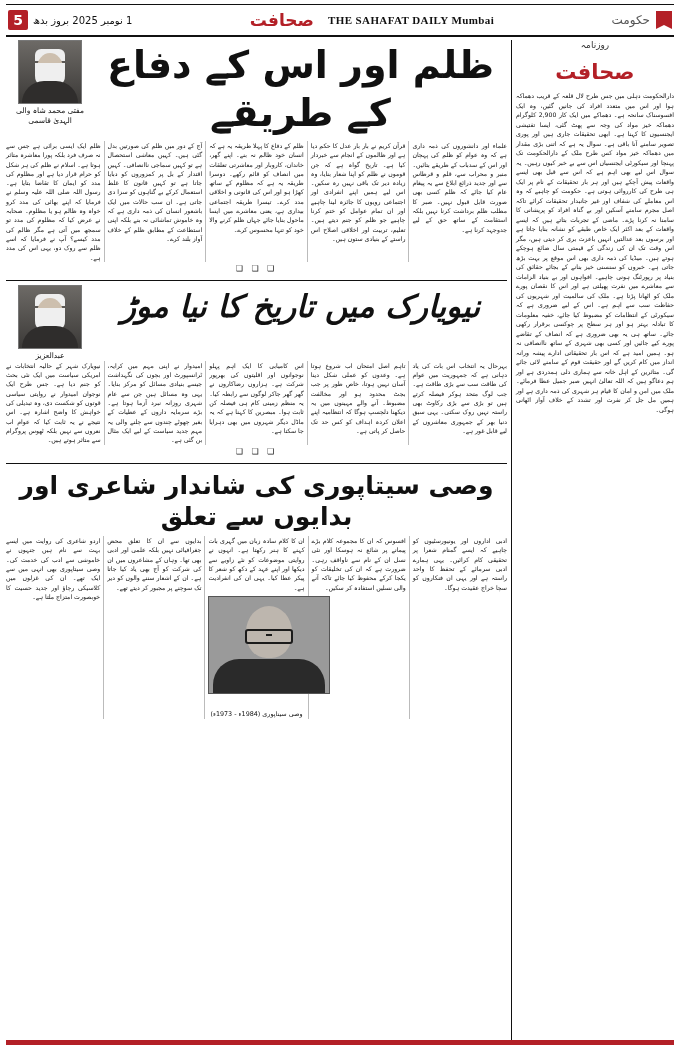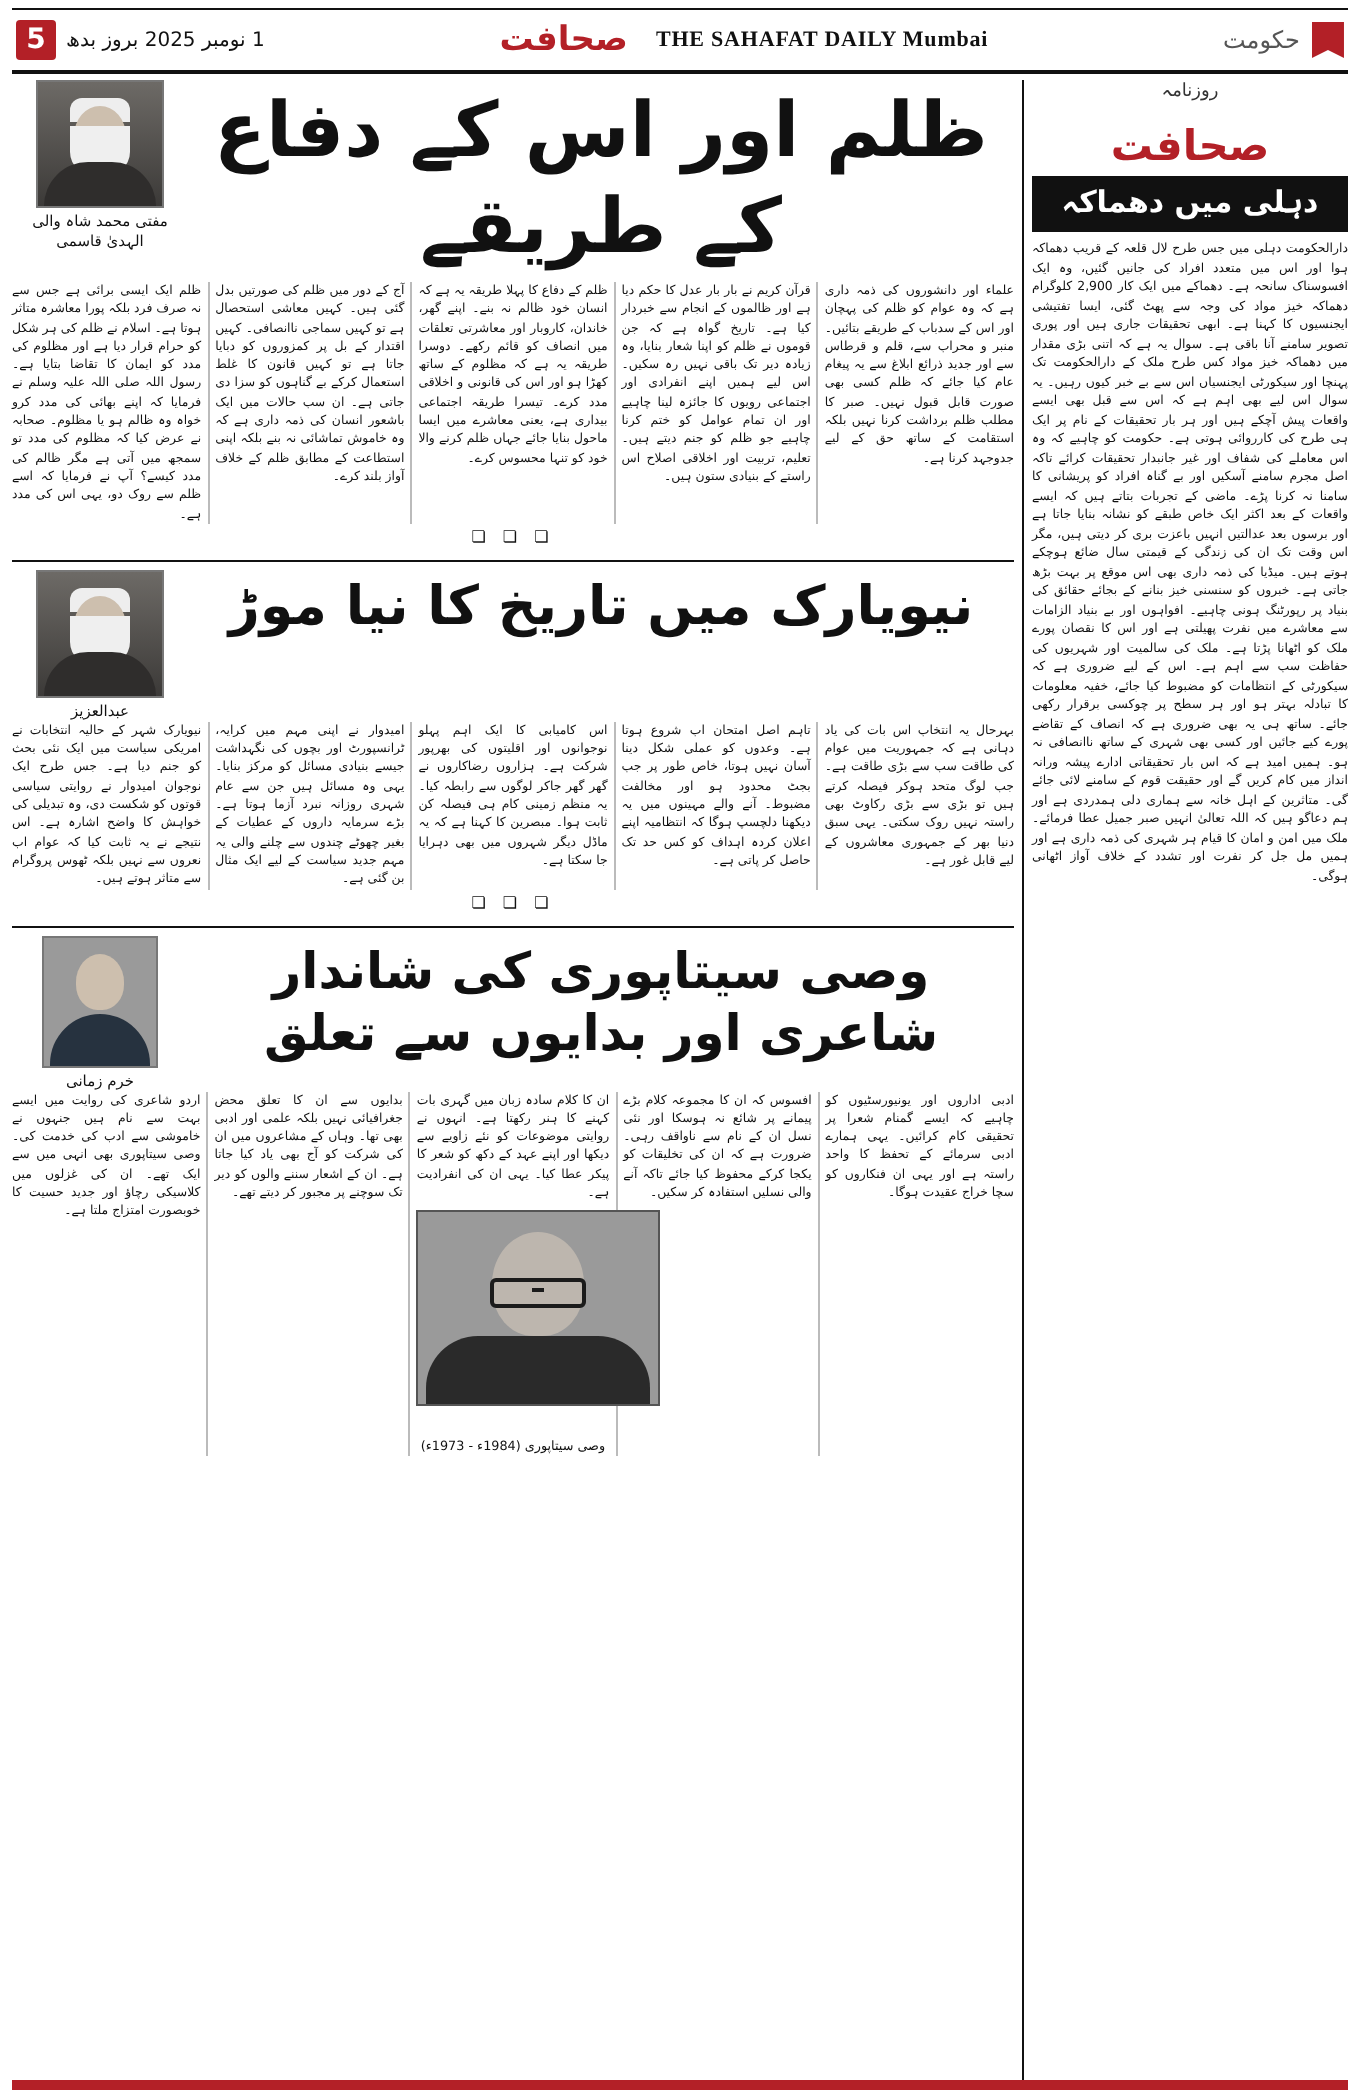--- a/index.html
+++ b/index.html
@@ -60,21 +60,21 @@
   
   .main-col{flex:1;display:flex;flex-direction:column;}
 
   
   .art{display:flex;flex-direction:column;}
   .art-headline{
     direction:rtl;text-align:center;font-size:38px;font-weight:bold;
     letter-spacing:.5px;line-height:1.25;padding:2px 0 4px 0;color:#111;
   }
   .art-headline.small{font-size:25px;}
-  .art-headline.med{font-size:27px;}
+  .art-headline.med{font-size:31px;font-style:italic;}
   .byline-box{width:88px;display:flex;flex-direction:column;align-items:center;gap:2px;}
   .photo{
     width:62px;height:62px;border:1px solid #777;background:#9a9a9a;
     position:relative;overflow:hidden;
   }
   .photo.portrait{
     background:
       radial-gradient(circle at 50% 34%, #d9cfc4 0 16%, rgba(0,0,0,0) 17%),
       linear-gradient(#6d6a66,#3c3a38);
   }
@@ -205,27 +205,20 @@
           <div class="rule-thin"></div>
           <div class="txt" style="width:19.2%">بہرحال یہ انتخاب اس بات کی یاد دہانی ہے کہ جمہوریت میں عوام کی طاقت سب سے بڑی طاقت ہے۔ جب لوگ متحد ہوکر فیصلہ کرتے ہیں تو بڑی سے بڑی رکاوٹ بھی راستہ نہیں روک سکتی۔ یہی سبق دنیا بھر کے جمہوری معاشروں کے لیے قابل غور ہے۔</div>
         </div>
         <div class="dots">❏ ❏ ❏</div>
       </div>
 
       <hr class="hr">
 
       <div class="art">
         <div style="display:flex;align-items:flex-start;">
-          <div class="byline-box">
-            <div class="photo col-portrait">
-              <div class="head"></div>
-                <div class="body"></div>
-            </div>
-            <div class="byline-name urdu">خرم زمانی</div>
-          </div>
           <div style="flex:1;">
             <div class="art-headline small">وصی سیتاپوری کی شاندار شاعری اور بدایوں سے تعلق</div>
           </div>
         </div>
         <div class="cols">
           <div class="txt" style="width:19.2%">اردو شاعری کی روایت میں ایسے بہت سے نام ہیں جنہوں نے خاموشی سے ادب کی خدمت کی۔ وصی سیتاپوری بھی انہی میں سے ایک تھے۔ ان کی غزلوں میں کلاسیکی رچاؤ اور جدید حسیت کا خوبصورت امتزاج ملتا ہے۔</div>
           <div class="rule-thin"></div>
           <div class="txt" style="width:19.2%">بدایوں سے ان کا تعلق محض جغرافیائی نہیں بلکہ علمی اور ادبی بھی تھا۔ وہاں کے مشاعروں میں ان کی شرکت کو آج بھی یاد کیا جاتا ہے۔ ان کے اشعار سننے والوں کو دیر تک سوچنے پر مجبور کر دیتے تھے۔</div>
           <div class="rule-thin"></div>
           <div style="width:19.2%">
@@ -244,20 +237,19 @@
         </div>
       </div>
 
     </div>
 
     <div class="rule-v"></div>
 
     <div class="col edit-col">
       <div class="edit-kicker">روزنامہ</div>
       <div class="edit-logo">صحافت</div>
-      <div class="edit-head">دہلی میں دھماکہ</div>
       <div class="edit-body">دارالحکومت دہلی میں جس طرح لال قلعہ کے قریب دھماکہ ہوا اور اس میں متعدد افراد کی جانیں گئیں، وہ ایک افسوسناک سانحہ ہے۔ دھماکے میں ایک کار 2,900 کلوگرام دھماکہ خیز مواد کی وجہ سے پھٹ گئی، ایسا تفتیشی ایجنسیوں کا کہنا ہے۔ ابھی تحقیقات جاری ہیں اور پوری تصویر سامنے آنا باقی ہے۔ سوال یہ ہے کہ اتنی بڑی مقدار میں دھماکہ خیز مواد کس طرح ملک کے دارالحکومت تک پہنچا اور سیکورٹی ایجنسیاں اس سے بے خبر کیوں رہیں۔ یہ سوال اس لیے بھی اہم ہے کہ اس سے قبل بھی ایسے واقعات پیش آچکے ہیں اور ہر بار تحقیقات کے نام پر ایک ہی طرح کی کارروائی ہوتی ہے۔ حکومت کو چاہیے کہ وہ اس معاملے کی شفاف اور غیر جانبدار تحقیقات کرائے تاکہ اصل مجرم سامنے آسکیں اور بے گناہ افراد کو پریشانی کا سامنا نہ کرنا پڑے۔ ماضی کے تجربات بتاتے ہیں کہ ایسے واقعات کے بعد اکثر ایک خاص طبقے کو نشانہ بنایا جاتا ہے اور برسوں بعد عدالتیں انہیں باعزت بری کر دیتی ہیں، مگر اس وقت تک ان کی زندگی کے قیمتی سال ضائع ہوچکے ہوتے ہیں۔ میڈیا کی ذمہ داری بھی اس موقع پر بہت بڑھ جاتی ہے۔ خبروں کو سنسنی خیز بنانے کے بجائے حقائق کی بنیاد پر رپورٹنگ ہونی چاہیے۔ افواہوں اور بے بنیاد الزامات سے معاشرے میں نفرت پھیلتی ہے اور اس کا نقصان پورے ملک کو اٹھانا پڑتا ہے۔ ملک کی سالمیت اور شہریوں کی حفاظت سب سے اہم ہے۔ اس کے لیے ضروری ہے کہ سیکورٹی کے انتظامات کو مضبوط کیا جائے، خفیہ معلومات کا تبادلہ بہتر ہو اور ہر سطح پر چوکسی برقرار رکھی جائے۔ ساتھ ہی یہ بھی ضروری ہے کہ انصاف کے تقاضے پورے کیے جائیں اور کسی بھی شہری کے ساتھ ناانصافی نہ ہو۔ ہمیں امید ہے کہ اس بار تحقیقاتی ادارے پیشہ ورانہ انداز میں کام کریں گے اور حقیقت قوم کے سامنے لائی جائے گی۔ متاثرین کے اہل خانہ سے ہماری دلی ہمدردی ہے اور ہم دعاگو ہیں کہ اللہ تعالیٰ انہیں صبر جمیل عطا فرمائے۔ ملک میں امن و امان کا قیام ہر شہری کی ذمہ داری ہے اور ہمیں مل جل کر نفرت اور تشدد کے خلاف آواز اٹھانی ہوگی۔</div>
     </div>
 
   </div>
 
   <div class="bottom-bar"></div>
 </div>
 
 </body></html>

